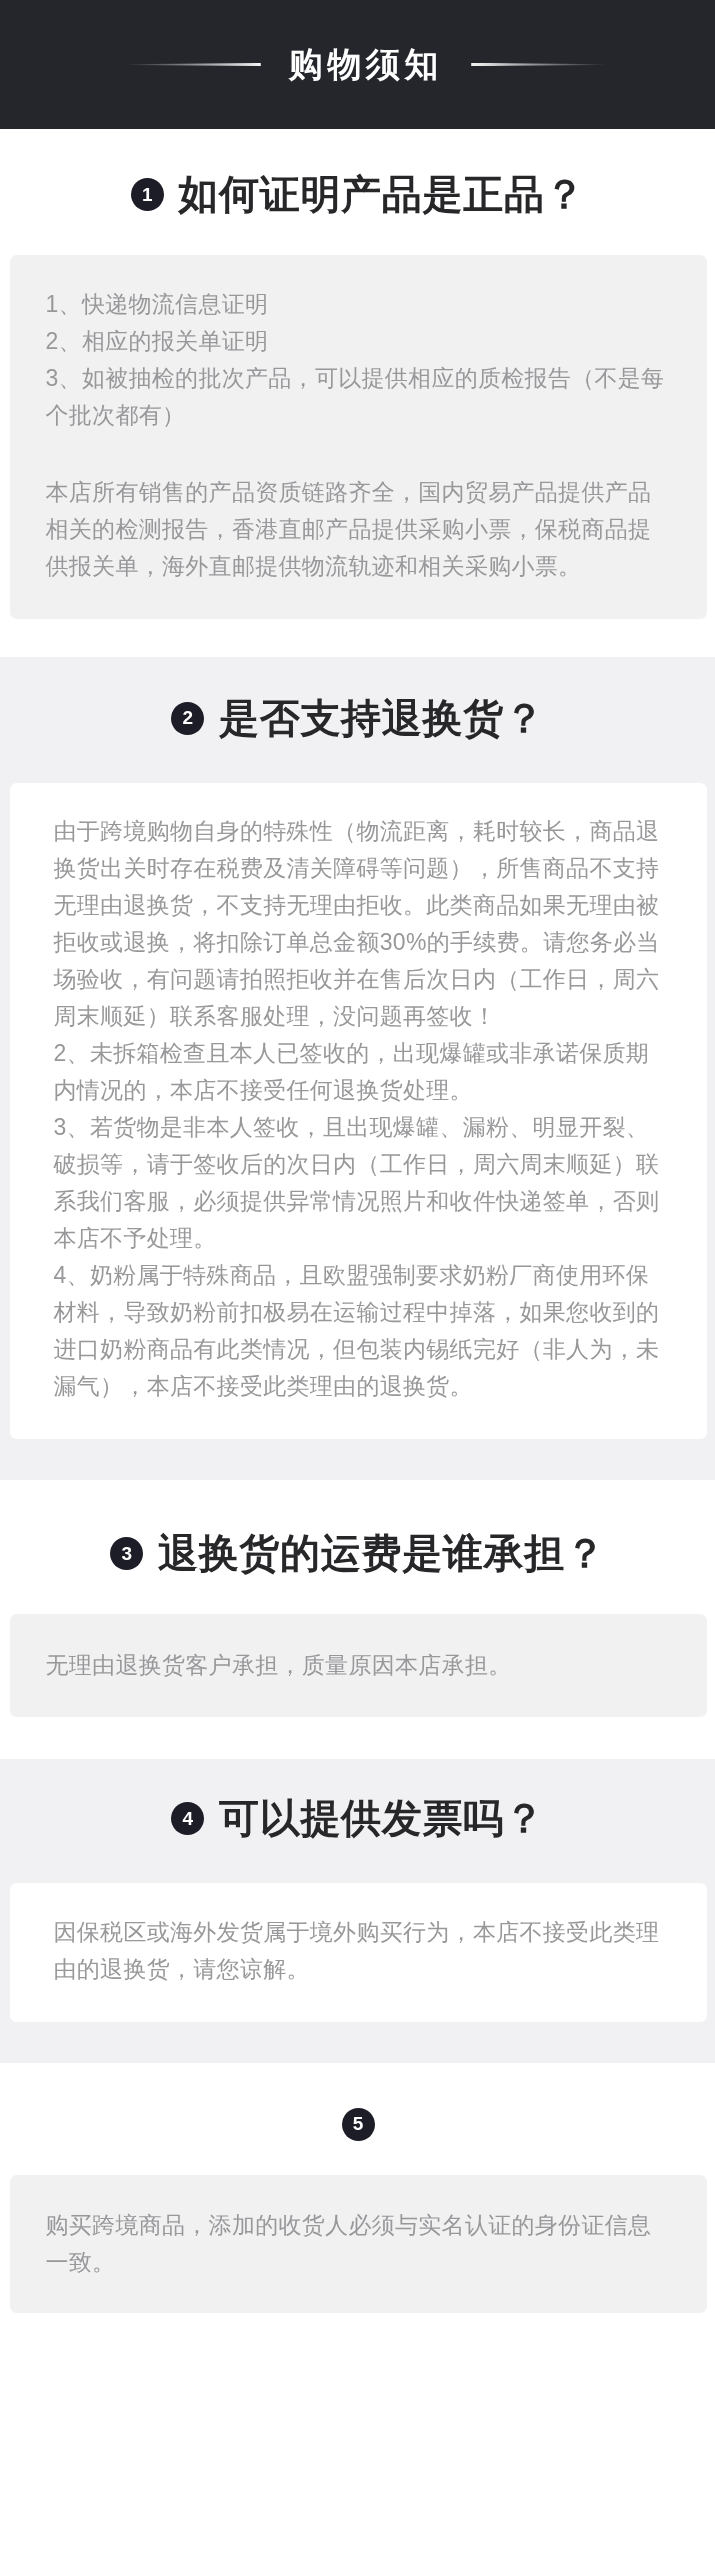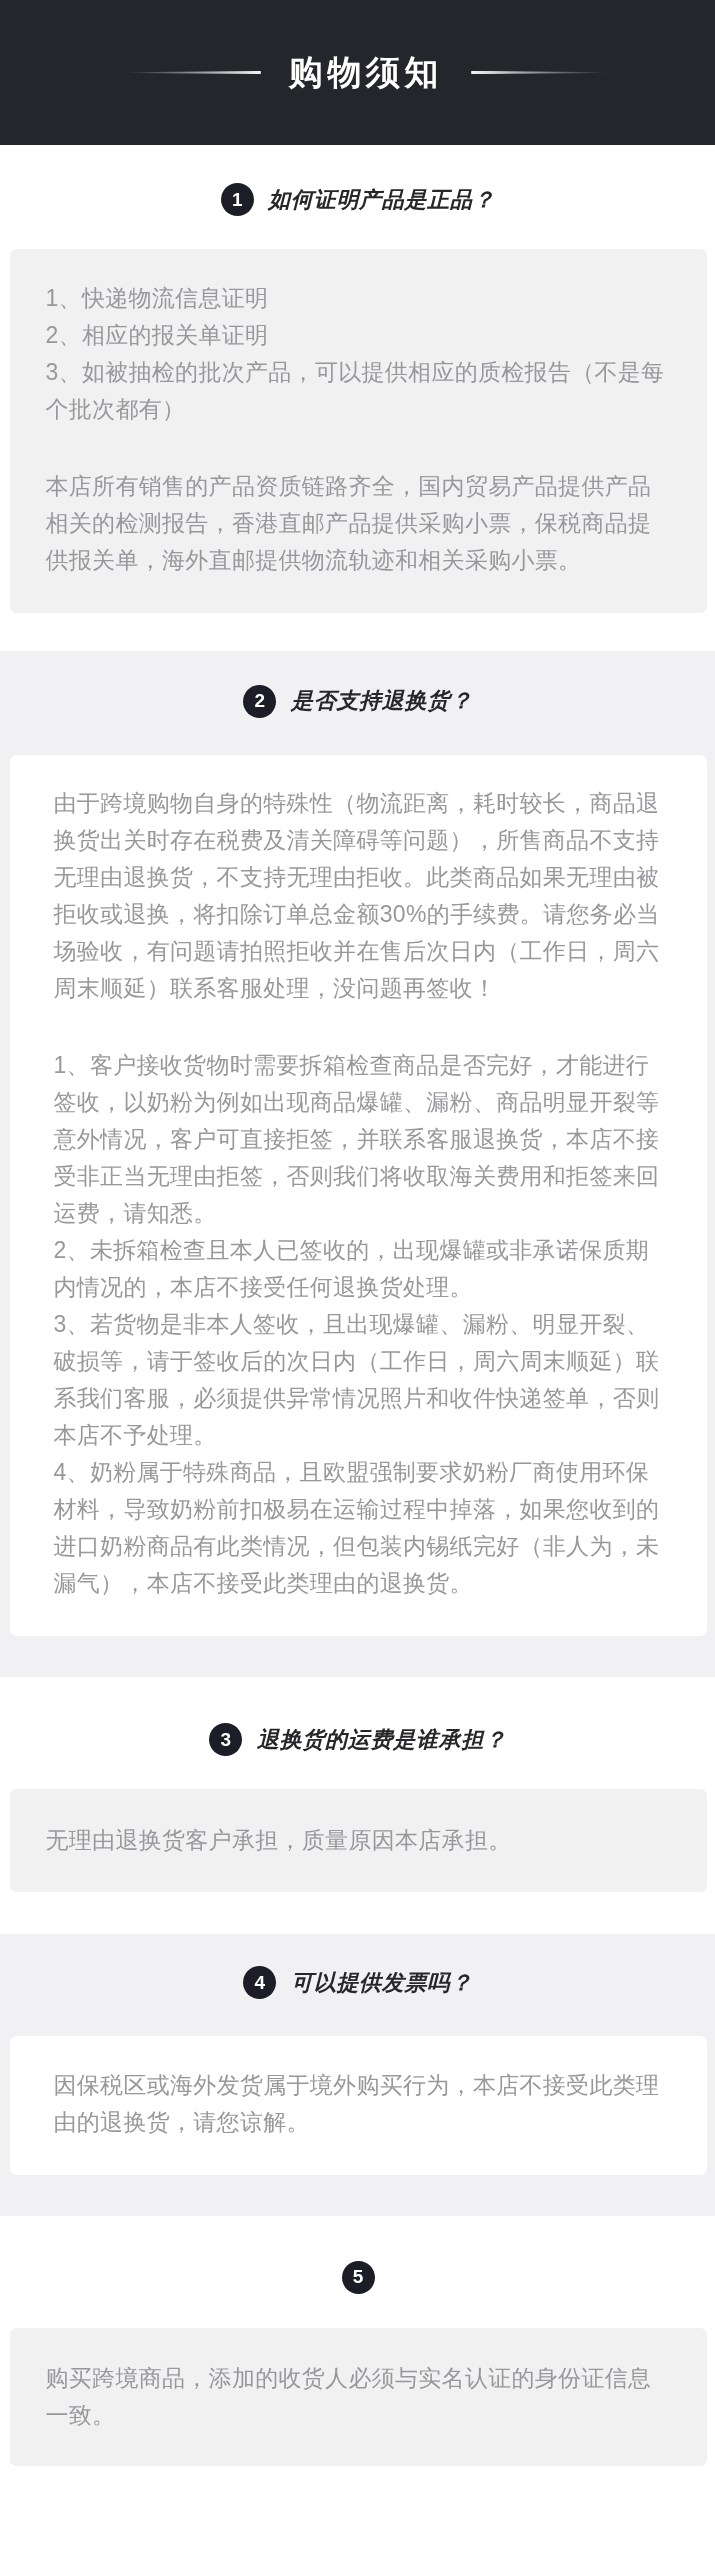--- a/index.html
+++ b/index.html
@@ -15,21 +15,21 @@
   html,body{background:#fff;}
   body{
     width:716px;
     min-height:2576px;
     margin:0 auto;
     font-family:"Liberation Sans","DejaVu Sans",sans-serif;
     overflow-x:hidden;
   }
   
   .topbar{
-    height:145px;
+    height:129px;
     background:var(--header-bg);
     display:flex;
     align-items:center;
     justify-content:center;
     gap:28px;
     padding-left:16px;
   }
   .page-title{
     font-size:34px;
     font-weight:bold;
@@ -59,26 +59,25 @@
     width:33px;height:33px;
     border-radius:50%;
     background:var(--badge);
     color:#fff;
     font-size:19px;
     font-weight:bold;
     display:flex;align-items:center;justify-content:center;
     flex:0 0 auto;
   }
   .sec-title{
-    font-size:22px;
+    font-size:40px;
     font-weight:bold;
     color:var(--heading);
     letter-spacing:0.7px;
     white-space:nowrap;
-    font-style:italic;
   }
   
   .box{
     width:697px;
     margin:0 auto;
     border-radius:6.6px;
     padding:30.5px 36px 34px;
   }
   .box p{
     font-size:23px;
@@ -127,21 +126,20 @@
   </div>
 </section>
 
 <section class="sec-band sec-2">
   <div class="sec-header">
     <span class="badge">2</span>
     <span class="sec-title">是否支持退换货？</span>
   </div>
   <div class="box box-white">
     <p>由于跨境购物自身的特殊性（物流距离，耗时较长，商品退换货出关时存在税费及清关障碍等问题），所售商品不支持无理由退换货，不支持无理由拒收。此类商品如果无理由被拒收或退换，将扣除订单总金额30%的手续费。请您务必当场验收，有问题请拍照拒收并在售后次日内（工作日，周六周末顺延）联系客服处理，没问题再签收！</p>
-    <p class="gap">1、客户接收货物时需要拆箱检查商品是否完好，才能进行签收，以奶粉为例如出现商品爆罐、漏粉、商品明显开裂等意外情况，客户可直接拒签，并联系客服退换货，本店不接受非正当无理由拒签，否则我们将收取海关费用和拒签来回运费，请知悉。</p>
     <p>2、未拆箱检查且本人已签收的，出现爆罐或非承诺保质期内情况的，本店不接受任何退换货处理。</p>
     <p>3、若货物是非本人签收，且出现爆罐、漏粉、明显开裂、破损等，请于签收后的次日内（工作日，周六周末顺延）联系我们客服，必须提供异常情况照片和收件快递签单，否则本店不予处理。</p>
     <p>4、奶粉属于特殊商品，且欧盟强制要求奶粉厂商使用环保材料，导致奶粉前扣极易在运输过程中掉落，如果您收到的进口奶粉商品有此类情况，但包装内锡纸完好（非人为，未漏气），本店不接受此类理由的退换货。</p>
   </div>
 </section>
 
 <section class="sec-white sec-3">
   <div class="sec-header">
     <span class="badge">3</span>
     <span class="sec-title">退换货的运费是谁承担？</span>

